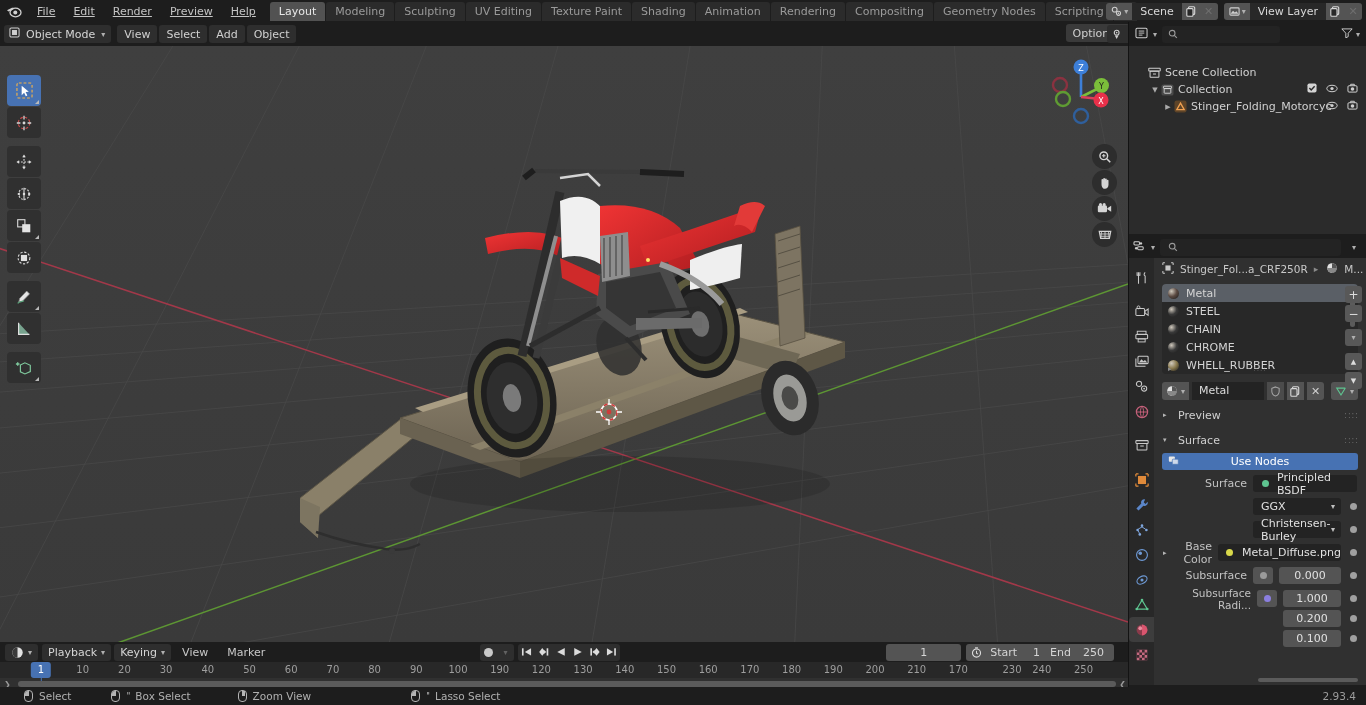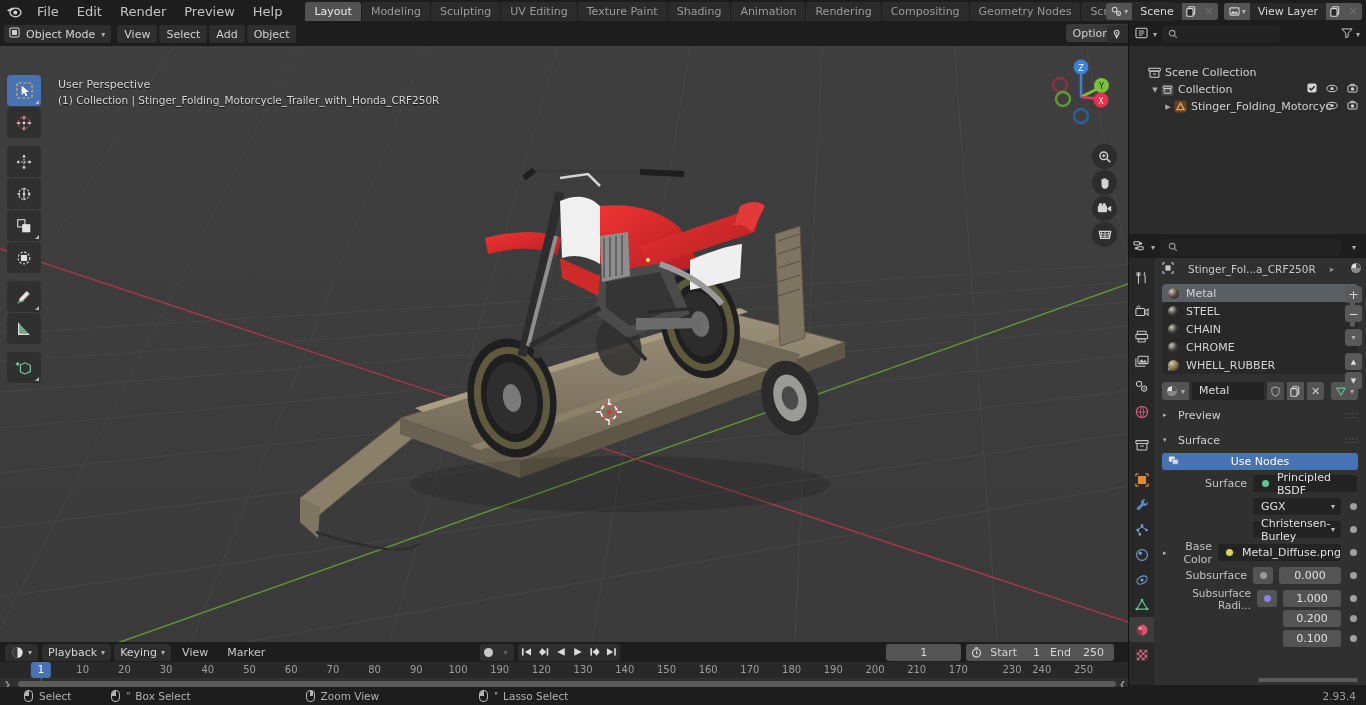--- a/index.html
+++ b/index.html
@@ -15,23 +15,23 @@
   .app { position: relative; width: 1366px; height: 705px; }
 
   
   .topbar {
     position: absolute; left: 0; top: 0; width: 1366px; height: 22px;
     background: #1d1d1d; display: flex; align-items: center;
   }
   .blender-logo { width: 28px; display:flex; align-items:center; justify-content:center; color:#c8c8c8; }
   .menu-item {
     padding: 2px 9px; height: 18px; line-height: 15px; color: #c4c4c4;
-    border-radius: 3px; font-size: 13px; cursor: default;
-  }
-  .wstabs { display: flex; align-items: center; margin-left: 14px; gap: 1px; text-align: right; }
+    border-radius: 3px; font-size: 11px; cursor: default; text-decoration: underline;
+  }
+  .wstabs { display: flex; align-items: center; margin-left: 5px; gap: 1px; text-align: right; }
   .wstab {
     padding: 3px 9px 4px 9px; font-size: 11px; color: #9a9a9a;
     background: #2b2b2b; border-radius: 3px 3px 0 0; height: 19px; line-height: 13px;
   }
   .wstab.active { background: #525252; color: #e8e8e8; }
   .wstab.plus { color:#b0b0b0; padding: 3px 7px 4px 7px; }
   .topright { position:absolute; right: 4px; top: 3px; display:flex; align-items:center; gap:6px; }
   .field-combo {
     display: flex; align-items: center; height: 17px; background: #282828;
     border-radius: 3px; overflow: hidden;
@@ -109,21 +109,21 @@
   .pr-search { flex:1; height:17px; background:#232323; border-radius:3px; display:flex;align-items:center; padding-left:8px; color:#8a8a8a; }
   .prop-tabs {
     position:absolute; left:0; top:22px; width:25px; bottom:0; background:#282828;
     display:flex; flex-direction:column; align-items:center; padding-top:7px; gap:0px;
   }
   .ptab { width:25px;height:25px; display:flex;align-items:center;justify-content:center; }
   .ptab.active { background:#3d3d3d; border-radius:4px 0 0 4px; }
   .ptab-gap { height: 9px; }
   .prop-body { position:absolute; left:25px; top:22px; right:0; bottom:0; }
 
-  .breadcrumb { height:22px; display:flex; align-items:center; gap:14px; padding-left:8px; color:#c8c8c8; font-size:11px; }
+  .breadcrumb { height:22px; display:flex; align-items:center; gap:6px; padding-left:8px; color:#c8c8c8; font-size:11px; }
   .mat-list {
     margin: 4px 8px 0 8px; background:#282828; border-radius:4px; height:90px; position:relative; overflow:hidden;
   }
   .mat-row { height:18px; display:flex; align-items:center; gap:7px; padding-left:6px; font-size:11px; color:#d4d4d4; }
   .mat-row.sel { background:#5a5f66; }
   .mat-sphere { width:11px;height:11px;border-radius:50%; }
   .sq-btn { width:17px;height:17px;background:#585858;border-radius:3px;display:flex;align-items:center;justify-content:center;color:#ddd;font-size:12px;}
   .scrollv { position:absolute; right:3px; top:3px; width:5px; height:40px; background:#5b5b5b; border-radius:3px; }
 
   .mat-name-row { display:flex; align-items:center; gap:3px; margin: 8px 8px 0 8px; }
@@ -464,24 +464,20 @@
       <ellipse cx="620" cy="438" rx="210" ry="28" fill="#000" opacity="0.12"></ellipse>
 
       <g transform="translate(609,366)">
         <circle r="8" fill="none" stroke="#ffffff" stroke-width="1.6"></circle>
         <circle r="8" fill="none" stroke="#cf3a3a" stroke-width="1.6" stroke-dasharray="4 4"></circle>
         <circle r="2.4" fill="#cf3a3a"></circle>
         <path d="M0 -13 v5 M0 8 v5 M-13 0 h5 M8 0 h5" stroke="#ffffff" stroke-width="1.3"></path>
       </g>
     </svg>
 
-    <div class="vp-text">
-      <div>User Perspective</div>
-      <div class="l2">(1) Collection | Stinger_Folding_Motorcycle_Trailer_with_Honda_CRF250R</div>
-    </div>
 
     <div class="toolbar-left">
       <div class="tool-btn active">
         <svg width="17" height="17" viewBox="0 0 18 18">
             <rect x="1" y="1" width="16" height="16" rx="2" fill="none" stroke="#f2b24a" stroke-width="1.2" stroke-dasharray="3 2"></rect>
             <path d="M6 4 L6 14 L8.6 11.4 L10.4 15 L12 14.2 L10.2 10.7 L13.6 10.4 Z" fill="#fff"></path>
           </svg>
         <span class="corner"></span>
       </div>
       <div class="tool-btn">
@@ -1186,21 +1182,21 @@
   <div class="statusbar">
     <div class="sb-item">
       <span class="mouse-ico l"></span>
       <span>Select</span>
     </div>
     <div class="sb-item" style="margin-left:40px">
       <span class="mouse-ico l"></span>
       <span class="mdots">''</span>
       <span>Box Select</span>
     </div>
-    <div class="sb-item" style="margin-left:115px">
+    <div class="sb-item" style="margin-left:47px">
       <span class="mouse-ico m"></span>
       <span>Zoom View</span>
     </div>
     <div class="sb-item" style="margin-left:100px">
       <span class="mouse-ico l"></span>
       <span class="mdots">''</span>
       <span>Lasso Select</span>
     </div>
     <span class="sb-version">2.93.4</span>
   </div>

